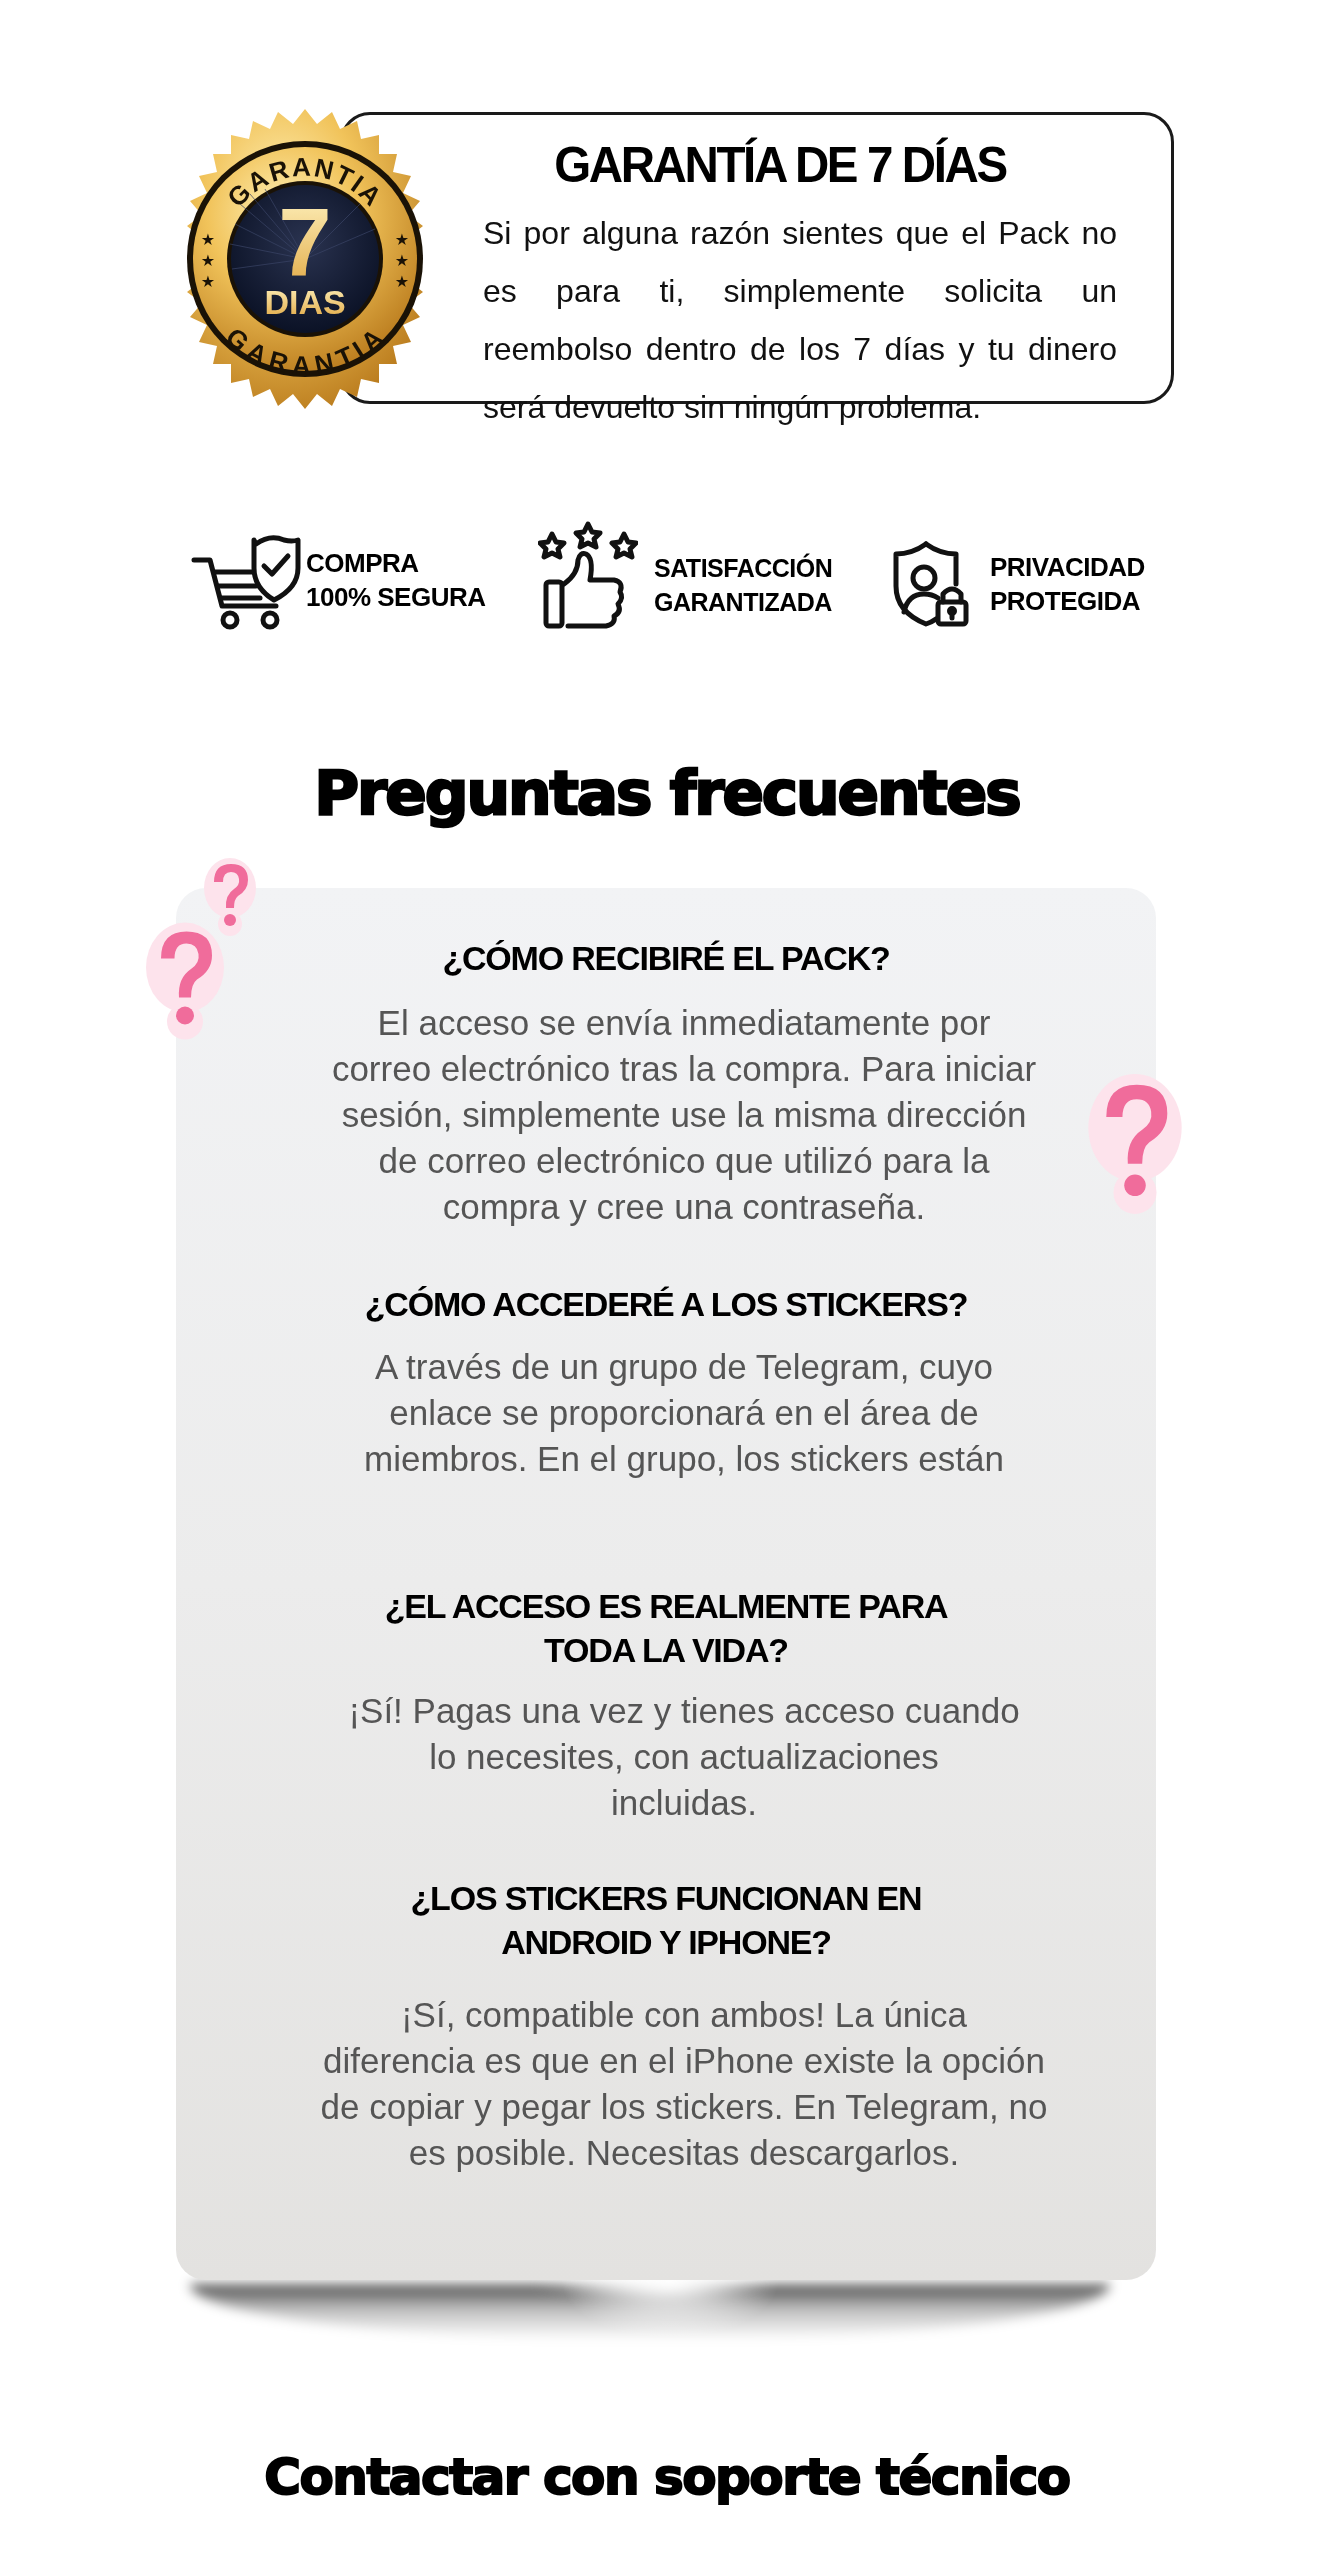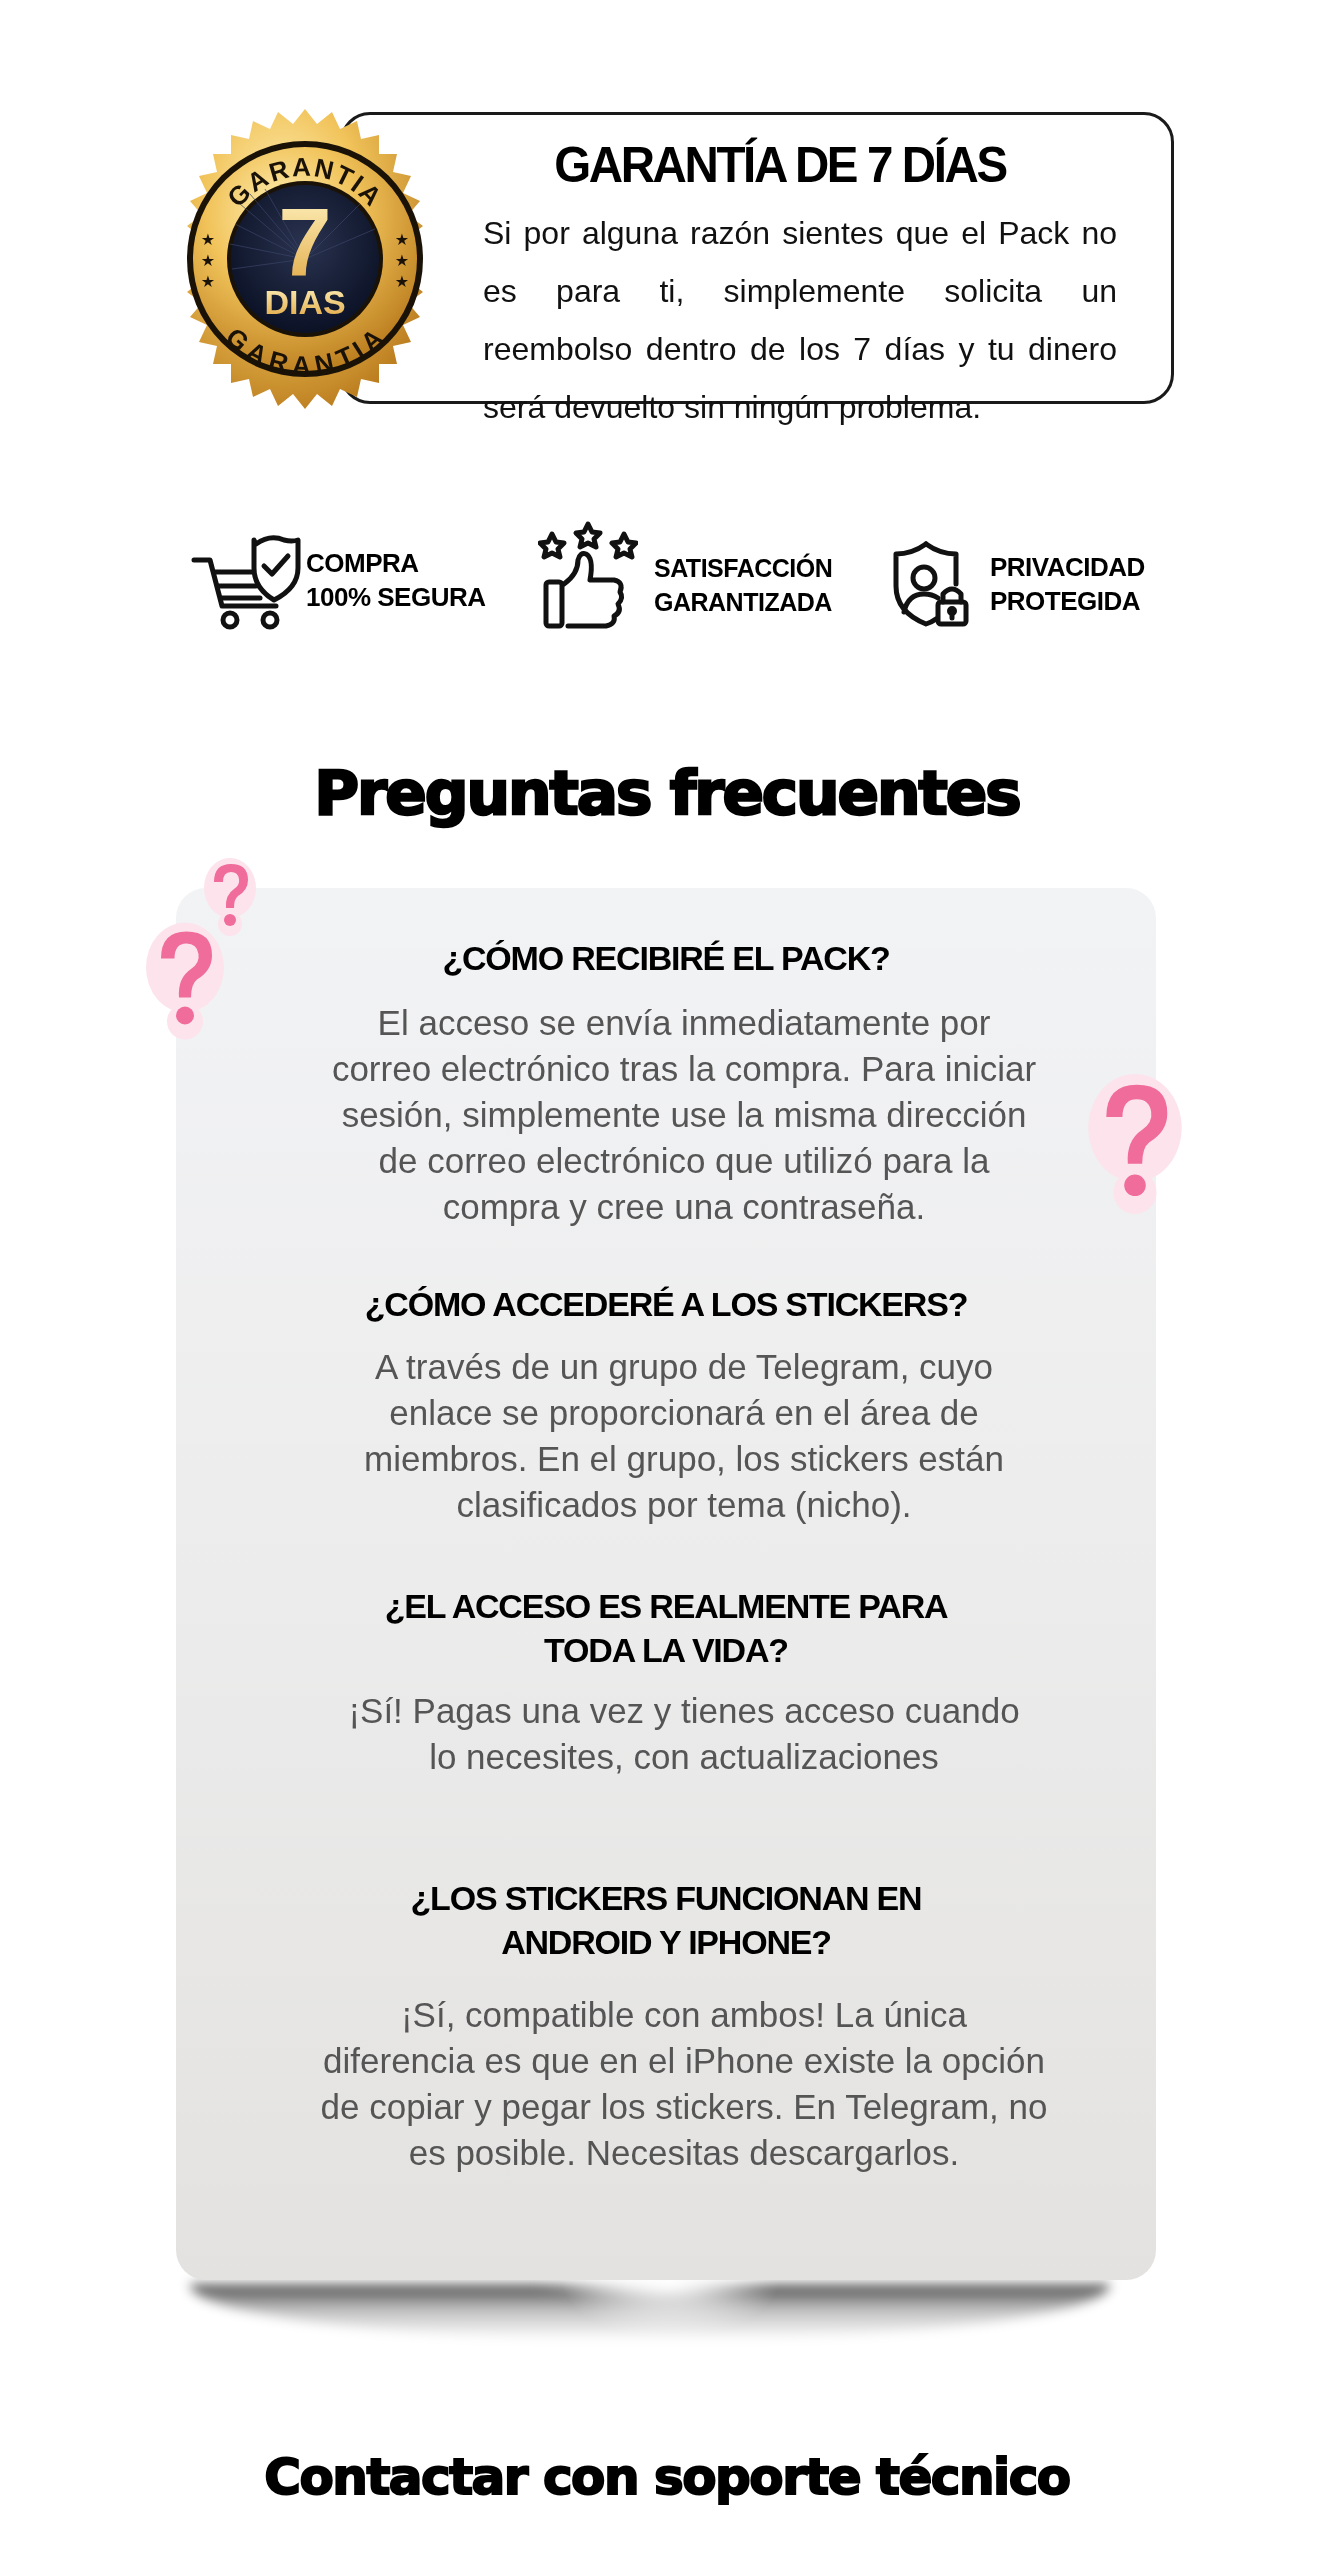--- a/index.html
+++ b/index.html
@@ -236,30 +236,30 @@
   <span>sesión, simplemente use la misma dirección</span>
   <span>de correo electrónico que utilizó para la</span>
   <span>compra y cree una contraseña.</span>
 </div>
 
 <div class="faq-q" style="top:1282px;">¿CÓMO ACCEDERÉ A LOS STICKERS?</div>
 <div class="faq-a" style="top:1344px;">
   <span>A través de un grupo de Telegram, cuyo</span>
   <span>enlace se proporcionará en el área de</span>
   <span>miembros. En el grupo, los stickers están</span>
-  <span>clasificados por tema (nicho).</span>
 </div>
 
 <div class="faq-q" style="top:1584px;">
   <div>¿EL ACCESO ES REALMENTE PARA</div>
   <div>TODA LA VIDA?</div>
 </div>
 <div class="faq-a" style="top:1688px;">
   <span>¡Sí! Pagas una vez y tienes acceso cuando</span>
   <span>lo necesites, con actualizaciones</span>
+  <span>incluidas.</span>
 </div>
 
 <div class="faq-q" style="top:1876px;">
   <div>¿LOS STICKERS FUNCIONAN EN</div>
   <div>ANDROID Y IPHONE?</div>
 </div>
 <div class="faq-a" style="top:1992px;">
   <span>¡Sí, compatible con ambos! La única</span>
   <span>diferencia es que en el iPhone existe la opción</span>
   <span>de copiar y pegar los stickers. En Telegram, no</span>

